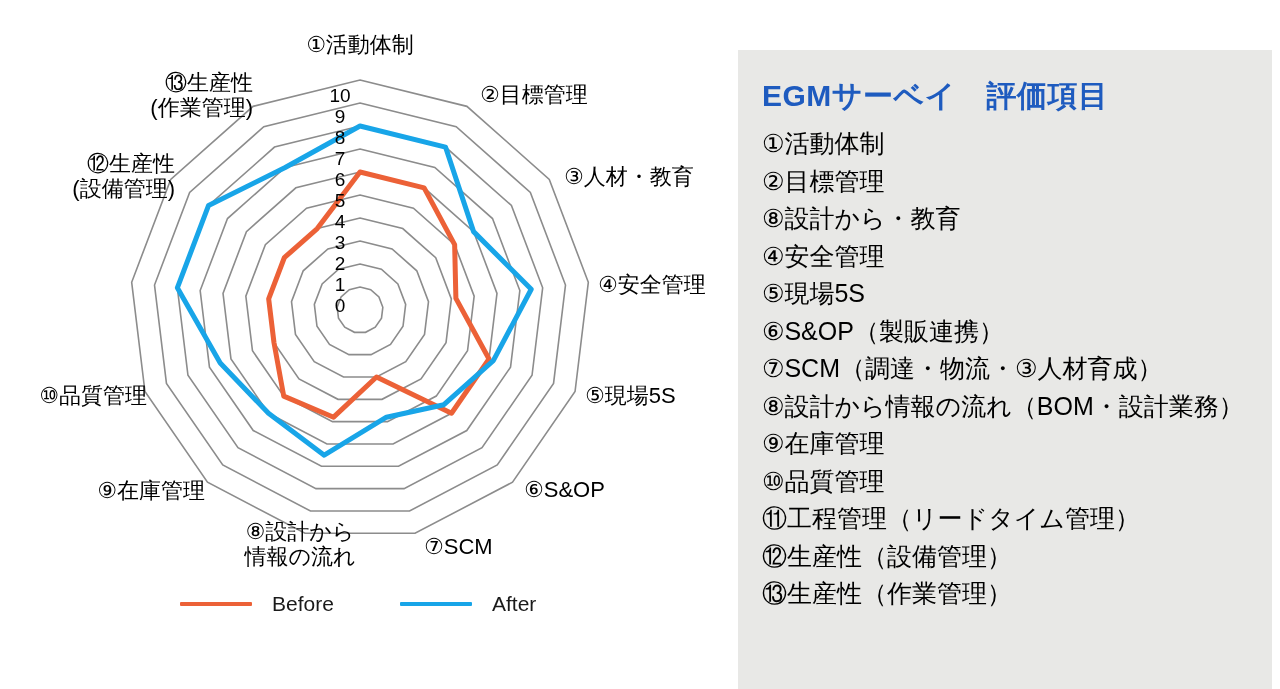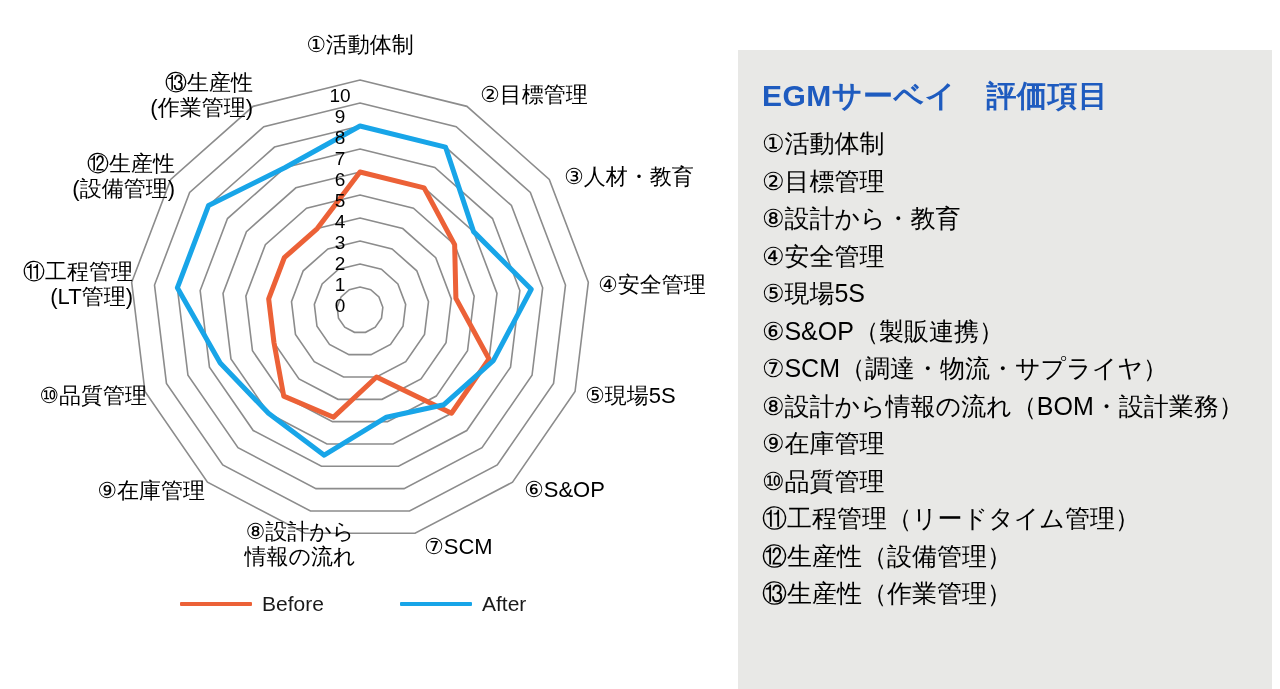--- a/index.html
+++ b/index.html
@@ -25,21 +25,21 @@
   .axis-label.cb{transform:translate(-50%,-100%);text-align:center;}
 
   .tick-label{
     position:absolute;font-size:19px;color:#000;
     transform:translate(-50%,-50%);
     margin-top:16px;
   }
 
   
   #legend{position:absolute;left:180px;top:592px;width:420px;height:30px;}
-  .legend-item{position:absolute;display:flex;align-items:center;gap:10px;}
+  .legend-item{position:absolute;display:flex;align-items:center;gap:20px;}
   .legend-swatch{display:block;width:72px;height:4px;border-radius:1px;}
   .legend-text{font-size:21px;color:#1a1a1a;}
 
   
   #side-panel{
     position:absolute;left:738px;top:10px;width:534px;height:669px;
     background:#e8e8e6;
     box-sizing:border-box;padding:26px 0 0 24px;margin-top:40px;
   }
   #side-title{
@@ -91,22 +91,20 @@
 
     <div class="axis-label l" style="left:424px;top:547px;">⑦SCM</div>
 
     <div class="axis-label c" style="left:300px;top:520px;">⑧設計から
 情報の流れ</div>
 
     <div class="axis-label r" style="left:205px;top:491px;">⑨在庫管理</div>
 
     <div class="axis-label r" style="left:147px;top:396px;">⑩品質管理</div>
 
-    <div class="axis-label r" style="left:133px;top:285px;">⑪工程管理
-(LT管理)</div>
 
     <div class="axis-label r" style="left:175px;top:177px;">⑫生産性
 (設備管理)</div>
 
     <div class="axis-label r" style="left:253px;top:96px;">⑬生産性
 (作業管理)</div>
 
     <div class="tick-label" style="left:340px;top:80px;">10</div>
     <div class="tick-label" style="left:340px;top:101px;">9</div>
     <div class="tick-label" style="left:340px;top:122px;">8</div>
@@ -132,21 +130,21 @@
   </div>
 
   <div id="side-panel">
     <div id="side-title">EGMサーベイ　評価項目</div>
     <div class="side-item">①活動体制</div>
     <div class="side-item">②目標管理</div>
     <div class="side-item">⑧設計から・教育</div>
     <div class="side-item">④安全管理</div>
     <div class="side-item">⑤現場5S</div>
     <div class="side-item">⑥S&amp;OP（製販連携）</div>
-    <div class="side-item">⑦SCM（調達・物流・サプライヤ）</div>
+    <div class="side-item">⑦SCM（調達・物流・③人材育成）</div>
     <div class="side-item">⑧設計から情報の流れ（BOM・設計業務）</div>
     <div class="side-item">⑨在庫管理</div>
     <div class="side-item">⑩品質管理</div>
     <div class="side-item">⑪工程管理（リードタイム管理）</div>
     <div class="side-item">⑫生産性（設備管理）</div>
     <div class="side-item">⑬生産性（作業管理）</div>
   </div>
 
 </div>
 

